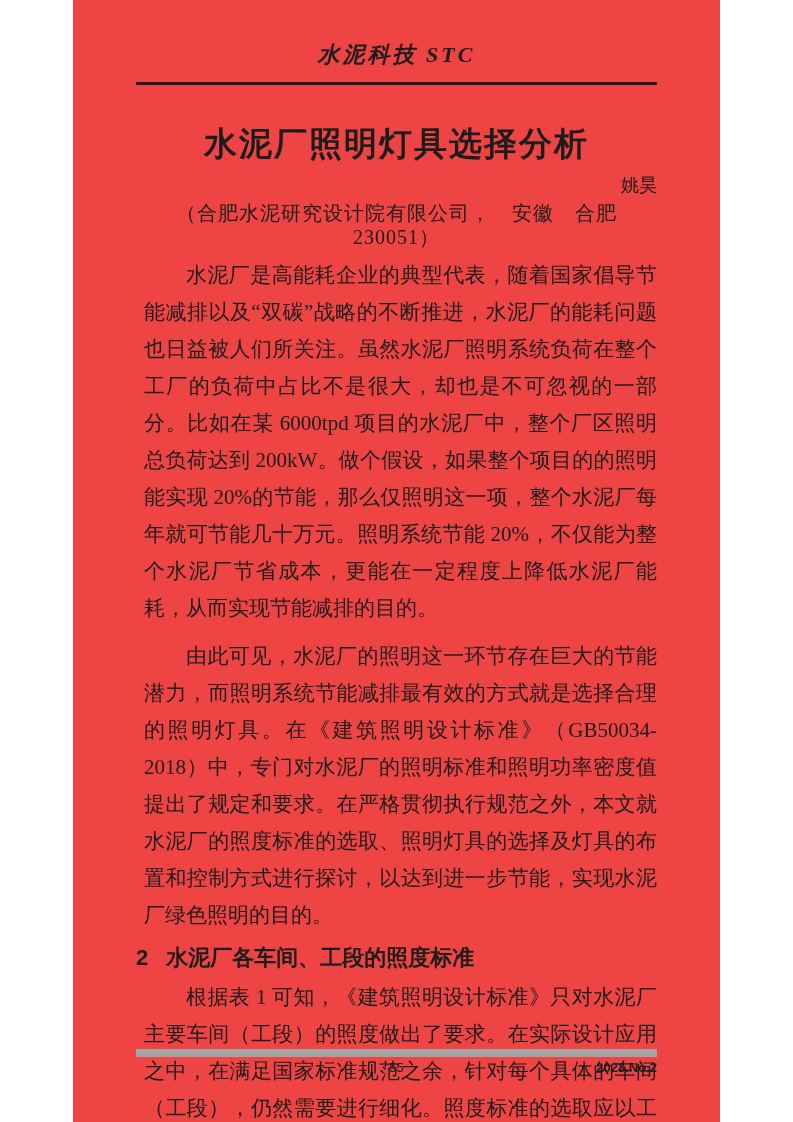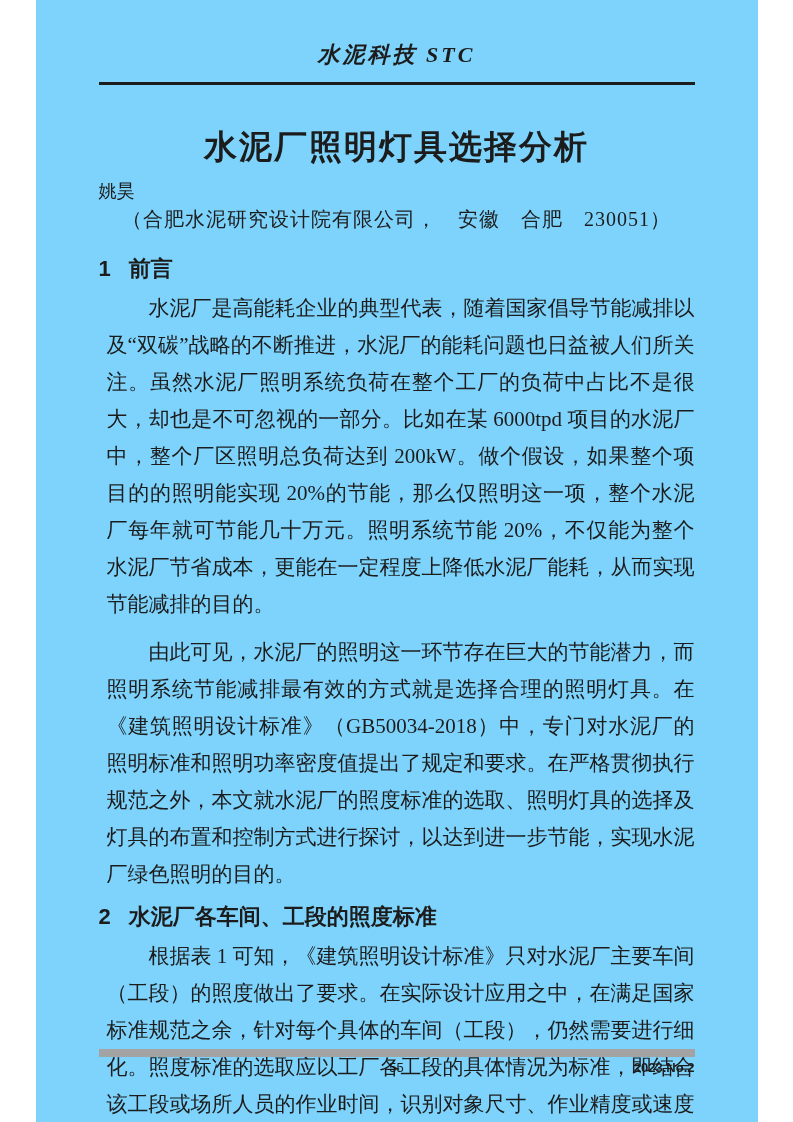--- a/index.html
+++ b/index.html
@@ -2,24 +2,24 @@
 <html lang="zh"><head>
 <meta charset="utf-8">
 <style>
   html, body {
     margin: 0;
     padding: 0;
     background: #ffffff;
   }
   .page {
     position: relative;
-    width: 722px;
+    width: 647px;
     height: 1122px;
     margin: 0 auto;
-    background: #7dd3fc;
+    background: #ef4444;
     color: #1c1c1c;
     box-sizing: border-box;
     padding: 0 63px;
     overflow: hidden;
     font-family: "Liberation Serif", "DejaVu Serif", serif;
   }
 
   
   .page-header {
     padding-top: 42px;
@@ -32,29 +32,29 @@
     line-height: 26px;
     letter-spacing: 3px;
     font-style: italic;
     font-weight: bold;
   }
 
   
   .article-title {
     margin: 42px 0 0 0;
     text-align: center;
-    font-family: Liberation Sans, sans-serif;
+    font-family: Liberation Mono, monospace;
     font-weight: bold;
     font-size: 33px;
     line-height: 40px;
     letter-spacing: 2px;
   }
   .author-name {
-    margin-top: 14px;
-    text-align: left;
+    margin-top: 8px;
+    text-align: right;
     font-size: 18px;
     line-height: 20px;
   }
   .author-affiliation {
     margin-top: 6px;
     text-align: center;
     font-size: 20px;
     line-height: 24px;
     letter-spacing: 1px;
   }
@@ -112,23 +112,20 @@
   <div class="page-header">
     <div class="journal-title">水泥科技 STC</div>
   </div>
 
   <h1 class="article-title">水泥厂照明灯具选择分析</h1>
 
   <div class="author-name">姚昊</div>
 
   <div class="author-affiliation">（合肥水泥研究设计院有限公司，　安徽　合肥　230051）</div>
 
-  <h2 class="section-heading first">
-    <span class="section-number">1</span><span>前言</span>
-  </h2>
 
   <p class="body-para">水泥厂是高能耗企业的典型代表，随着国家倡导节能减排以及“双碳”战略的不断推进，水泥厂的能耗问题也日益被人们所关注。虽然水泥厂照明系统负荷在整个工厂的负荷中占比不是很大，却也是不可忽视的一部分。比如在某 6000tpd 项目的水泥厂中，整个厂区照明总负荷达到 200kW。做个假设，如果整个项目的的照明能实现 20%的节能，那么仅照明这一项，整个水泥厂每年就可节能几十万元。照明系统节能 20%，不仅能为整个水泥厂节省成本，更能在一定程度上降低水泥厂能耗，从而实现节能减排的目的。</p>
 
   <p class="body-para">由此可见，水泥厂的照明这一环节存在巨大的节能潜力，而照明系统节能减排最有效的方式就是选择合理的照明灯具。在《建筑照明设计标准》（GB50034-2018）中，专门对水泥厂的照明标准和照明功率密度值提出了规定和要求。在严格贯彻执行规范之外，本文就水泥厂的照度标准的选取、照明灯具的选择及灯具的布置和控制方式进行探讨，以达到进一步节能，实现水泥厂绿色照明的目的。</p>
 
   <h2 class="section-heading second">
     <span class="section-number">2</span><span>水泥厂各车间、工段的照度标准</span>
   </h2>
 
 

